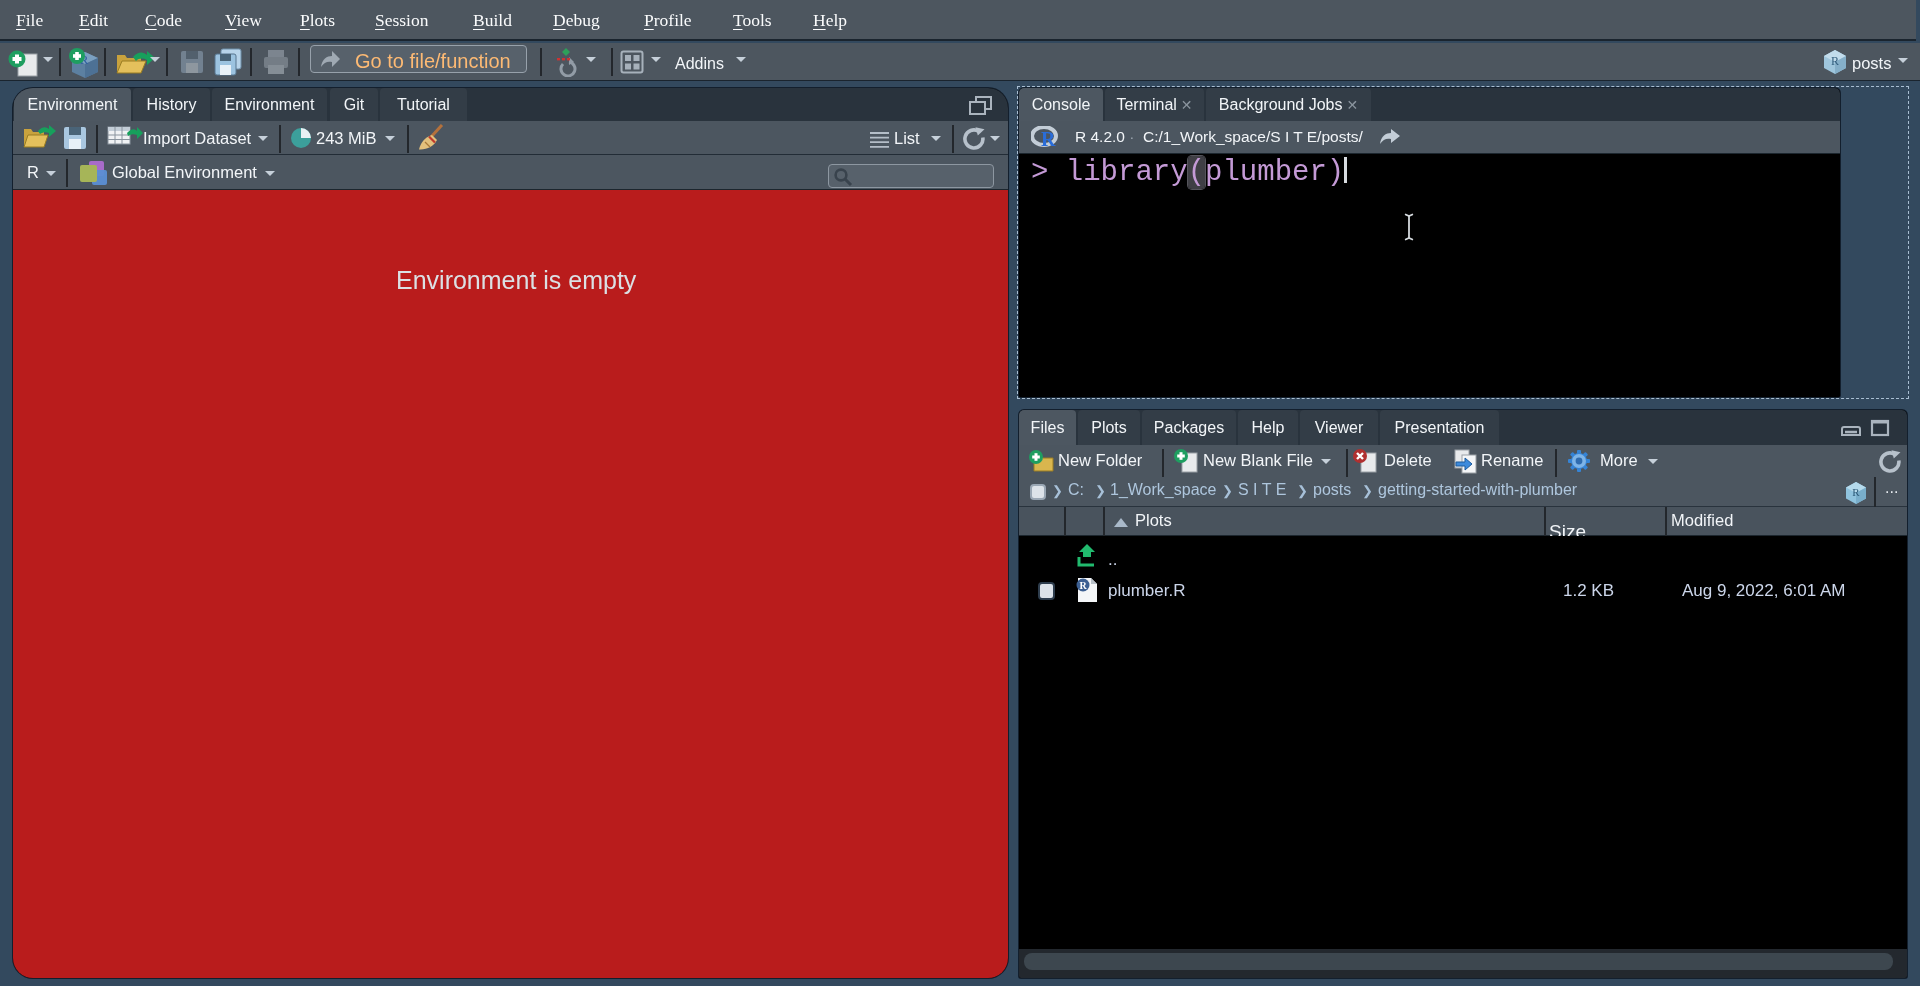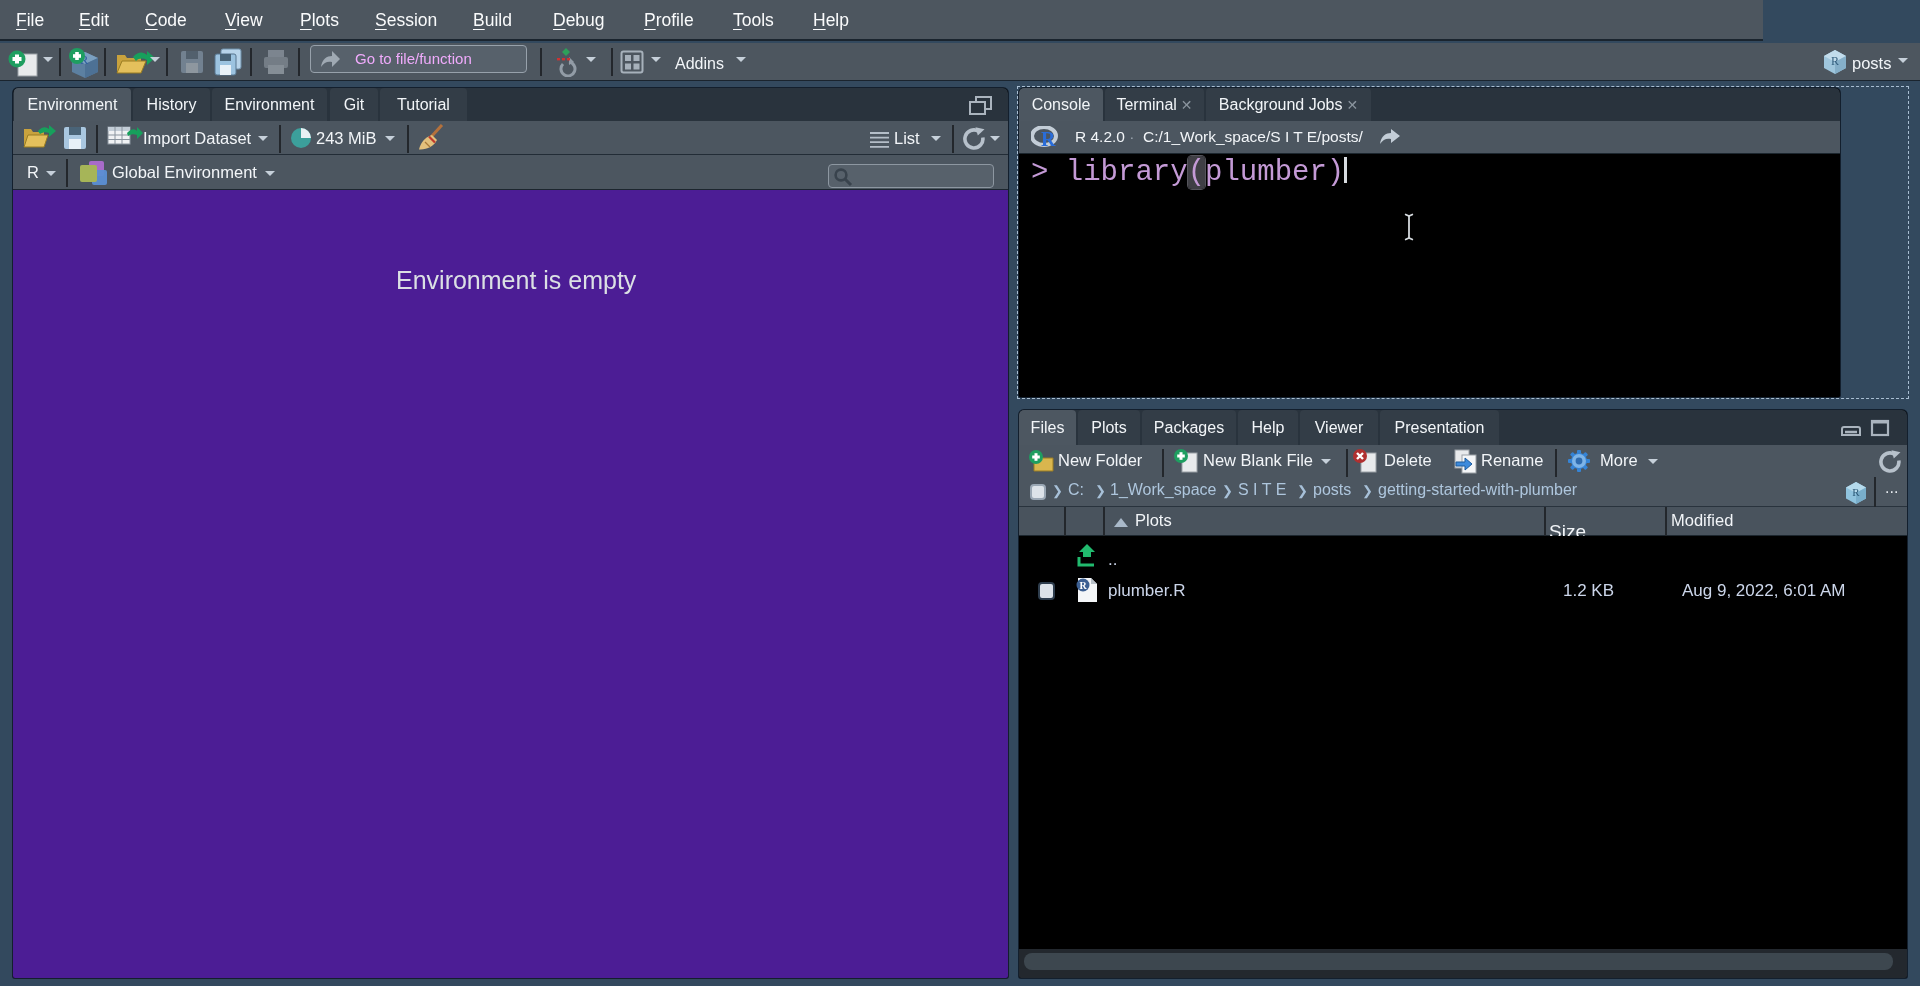--- a/index.html
+++ b/index.html
@@ -1,20 +1,20 @@
 <!DOCTYPE html>
 <html><head>
 <meta charset="utf-8">
 <style>
   * { margin:0; padding:0; box-sizing:border-box; }
   html,body { width:1920px; height:986px; overflow:hidden; background:#33495e; }
   body { font-family:"Liberation Sans", sans-serif; color:#f2f5f8; position:relative; }
   .abs { position:absolute; }
   
-  #menubar { left:0; top:0; width:1763px; height:41px; background:#4d565f; border-bottom:2px solid #1a242e; }
+  #menubar { left:0; top:0; width:1916px; height:41px; background:#4d565f; border-bottom:2px solid #1a242e;font-family:Liberation Serif, serif; }
   #menubar .mi { position:absolute; top:10px; font-size:17.5px; color:#fafbfc; }
   #menubar .mi u { text-decoration-thickness:1px; text-underline-offset:3px; }
   #toolbar { left:0; top:43px; width:1920px; height:38px; background:#4d565f; border-bottom:1px solid #1a242e; }
   .vsep { position:absolute; width:2px; height:28px; top:5px; background:#23272c; }
   .dd { position:absolute; width:0; height:0; border-left:5px solid transparent; border-right:5px solid transparent; border-top:5px solid #c6d0da; }
   
   .pane { position:absolute; background:#000; border-radius:5px 5px 2px 2px; overflow:hidden; box-shadow:0 0 0 1px rgba(14,24,36,0.85); }
   .tabbar { position:absolute; left:0; top:0; right:0; height:33px; background:#29333d; border-radius:5px 5px 0 0; }
   .tab { position:absolute; top:0; height:33px; background:#333d47; color:#f2f5f8; font-size:16px; text-align:center; line-height:33px; border-radius:4px 4px 0 0; }
   .tab.sel { background:#4d5761; }
@@ -91,21 +91,21 @@
     <rect x="6" y="2" width="16" height="7" fill="#c3cdd7"></rect>
     <rect x="2" y="9" width="24" height="11" rx="2" fill="#aeb8c2"></rect>
     <rect x="6" y="17" width="16" height="9" fill="#d9e2ea"></rect>
   </svg>
   <div class="vsep" style="left:298px;"></div>
 
   <div class="abs" style="left:310px; top:45px; position:fixed; width:217px; height:28px; background:#57616b; border:1px solid #97a1ab; border-radius:4px;">
     <svg style="position:absolute;left:8px;top:4px;" width="22" height="20" viewBox="0 0 22 20">
       <path d="M2 17 C3 9 8 6 13 6 L13 1 L21 9 L13 17 L13 12 C9 11 5 12 2 17 Z" fill="#9fa9b3"></path>
     </svg>
-    <span style="position:absolute; left:44px; top:4px; font-size:15px; color:#f0abfc;">Go to file/function</span>
+    <span style="position:absolute; left:44px; top:4px; font-size:20px; color:#fdba74;">Go to file/function</span>
   </div>
   <div class="vsep" style="left:540px;"></div>
 
   <svg class="ico" style="left:553px;top:4px;" width="26" height="30" viewBox="0 0 26 30">
     <path d="M10 17 a7 7 0 1 0 6 -2" fill="none" stroke="#929ca6" stroke-width="3"></path>
     <polygon points="16,10 21,15 16,18" fill="#929ca6"></polygon>
     <polygon points="13,1 17,5 13,9 9,5" fill="#2da05a"></polygon>
     <rect x="4" y="11" width="3" height="2.4" fill="#c33"></rect>
     <rect x="9" y="11" width="3" height="2.4" fill="#c33"></rect>
     <rect x="14" y="11" width="3" height="2.4" fill="#c33"></rect>
@@ -127,21 +127,21 @@
   <svg class="ico" style="left:1822px;top:5px;" width="26" height="28" viewBox="0 0 26 28">
     <polygon points="13,2 24,8 24,20 13,26 2,20 2,8" fill="#9fc6dd"></polygon>
     <polygon points="13,2 24,8 13,14 2,8" fill="#c2dcec"></polygon>
     <polygon points="13,14 24,8 24,20 13,26" fill="#85afc9"></polygon>
     <text x="13" y="17" font-size="12" fill="#35607f" text-anchor="middle" font-family="Liberation Serif">R</text>
   </svg>
   <span class="lbl" style="left:1852px; top:11px; font-size:16.5px;">posts</span>
   <div class="dd" style="left:1898px; top:58px; position:fixed;"></div>
 </div>
 
-<div id="lpane" class="pane" style="left:13px; top:88px; width:995px; height:890px;">
+<div id="lpane" class="pane" style="left:13px; top:88px; width:995px; height:890px;border-radius:20px;">
   <div class="tabbar">
     <div class="tab sel" style="left:1px; width:117px;">Environment</div>
     <div class="tab" style="left:120px; width:77px;">History</div>
     <div class="tab" style="left:199px; width:115px;">Environment</div>
     <div class="tab" style="left:317px; width:48px;">Git</div>
     <div class="tab" style="left:367px; width:87px;">Tutorial</div>
     <svg class="ico" style="left:955px; top:8px;" width="26" height="20" viewBox="0 0 26 20">
       <rect x="8" y="1" width="15" height="12" fill="none" stroke="#aab4be" stroke-width="2"></rect>
       <rect x="2" y="6" width="15" height="12" fill="#29333d" stroke="#aab4be" stroke-width="2"></rect>
     </svg>
@@ -209,21 +209,21 @@
     </svg>
     <span class="lbl" style="left:99px; top:8px; font-size:16.5px;">Global Environment</span>
     <div class="dd" style="left:252px; top:16px;"></div>
     <div class="abs" style="left:815px; top:9px; width:166px; height:24px; background:#57616b; border:1px solid #8d97a1; border-radius:4px;">
       <svg style="position:absolute;left:4px;top:2px;" width="20" height="20" viewBox="0 0 20 20">
         <circle cx="8" cy="8" r="5.4" fill="none" stroke="#39434d" stroke-width="2.6"></circle>
         <line x1="12" y1="12" x2="18" y2="18" stroke="#39434d" stroke-width="3"></line>
       </svg>
     </div>
   </div>
-  <div class="abs" style="left:0; top:102px; right:0; bottom:0; background:#4c1d95;">
+  <div class="abs" style="left:0; top:102px; right:0; bottom:0; background:#b91c1c;">
     <span style="position:absolute; left:383px; top:76px; font-size:25px; color:#dbe0e4;">Environment is empty</span>
   </div>
 </div>
 
 <div id="cpane" class="pane" style="left:1019px; top:88px; width:821px; height:309px;">
   <div class="tabbar">
     <div class="tab sel" style="left:0px; width:84px;">Console</div>
     <div class="tab" style="left:86px; width:99px;">Terminal<span style="color:#8a949e; font-size:14px;"> ✕</span></div>
     <div class="tab" style="left:187px; width:165px;">Background Jobs<span style="color:#8a949e; font-size:14px;"> ✕</span></div>
     <svg class="ico" style="left:822px; top:12px;" width="20" height="14" viewBox="0 0 20 14">

